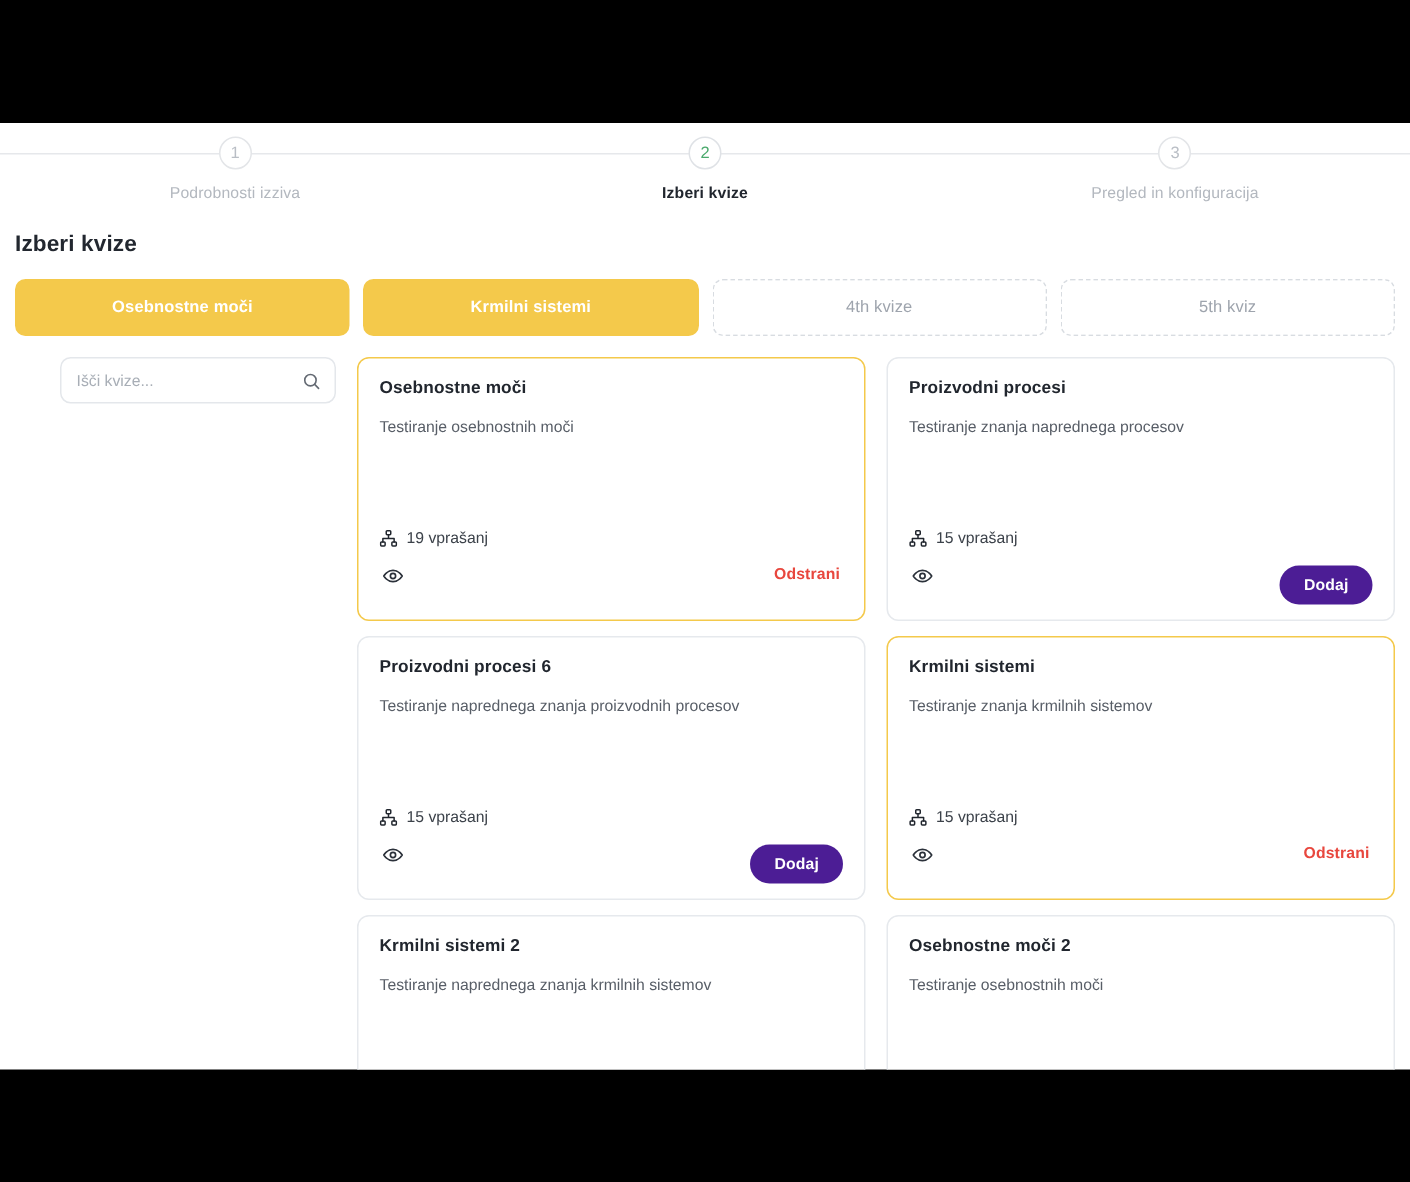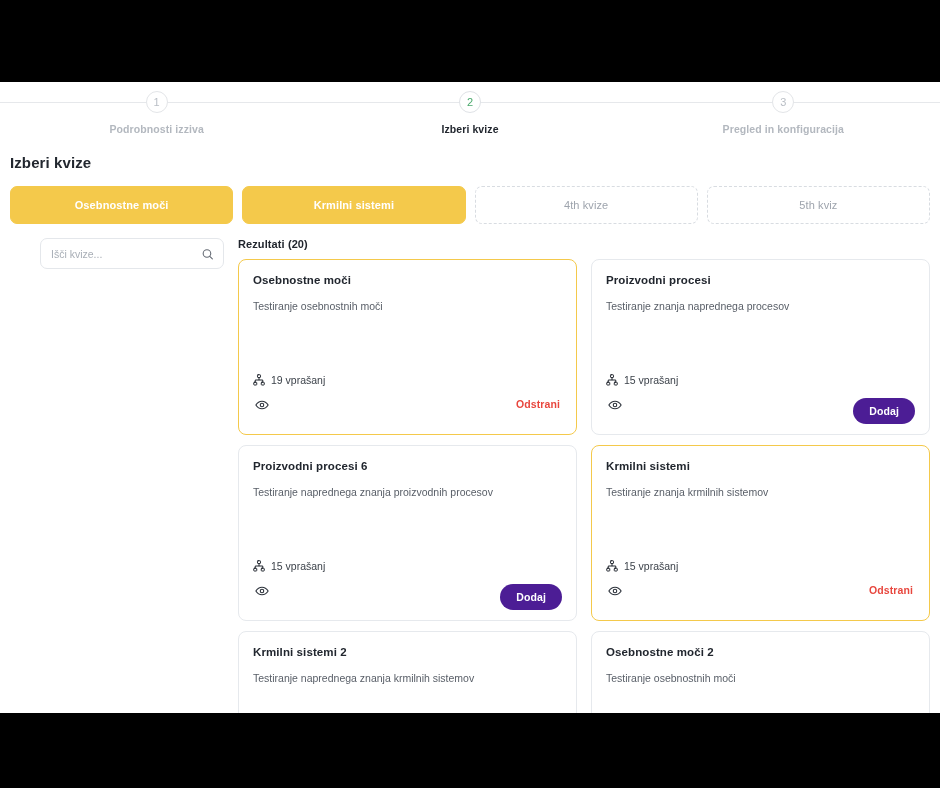--- a/index.html
+++ b/index.html
@@ -67,21 +67,20 @@
   .step.is-active .step-circle {
     color: #4aa96c;
     border-color: #dfe2e6;
   }
   .step-label {
     margin-top: 10px;
     font-size: 10.5px;
     color: #b3b8bf;
     letter-spacing: .1px;
     white-space: nowrap;
-    font-weight: bold;
   }
   .step.is-active .step-label {
     color: #21262e;
     font-weight: bold;
   }
 
   
   .page-title {
     margin: 14px 0 0 10px;
     font-size: 15px;
@@ -307,21 +306,20 @@
         <span class="search-icon">
           <svg viewBox="0 0 24 24" fill="none" stroke="currentColor" stroke-width="2" stroke-linecap="round" stroke-linejoin="round" width="13" height="13">
             <circle cx="11" cy="11" r="7"></circle>
             <line x1="16.2" y1="16.2" x2="21" y2="21"></line>
           </svg>
         </span>
       </div>
     </div>
 
     <div class="right-col">
-      <div class="results-header">Rezultati (20)</div>
       <div class="card-grid" id="card-grid">
           <div class="quiz-card selected">
             <div class="quiz-title">Osebnostne moči</div>
             <div class="quiz-desc">Testiranje osebnostnih moči</div>
             <div class="quiz-spacer"></div>
             <div class="quiz-meta">
               <span class="meta-icon">
                 <svg viewBox="0 0 24 24" fill="none" stroke="currentColor" stroke-width="2" stroke-linecap="round" stroke-linejoin="round" width="12" height="12">
                   <rect x="9" y="1.5" width="6" height="5.5" rx="1.2"></rect>
                   <rect x="1.5" y="16.5" width="6" height="5.5" rx="1.2"></rect>

